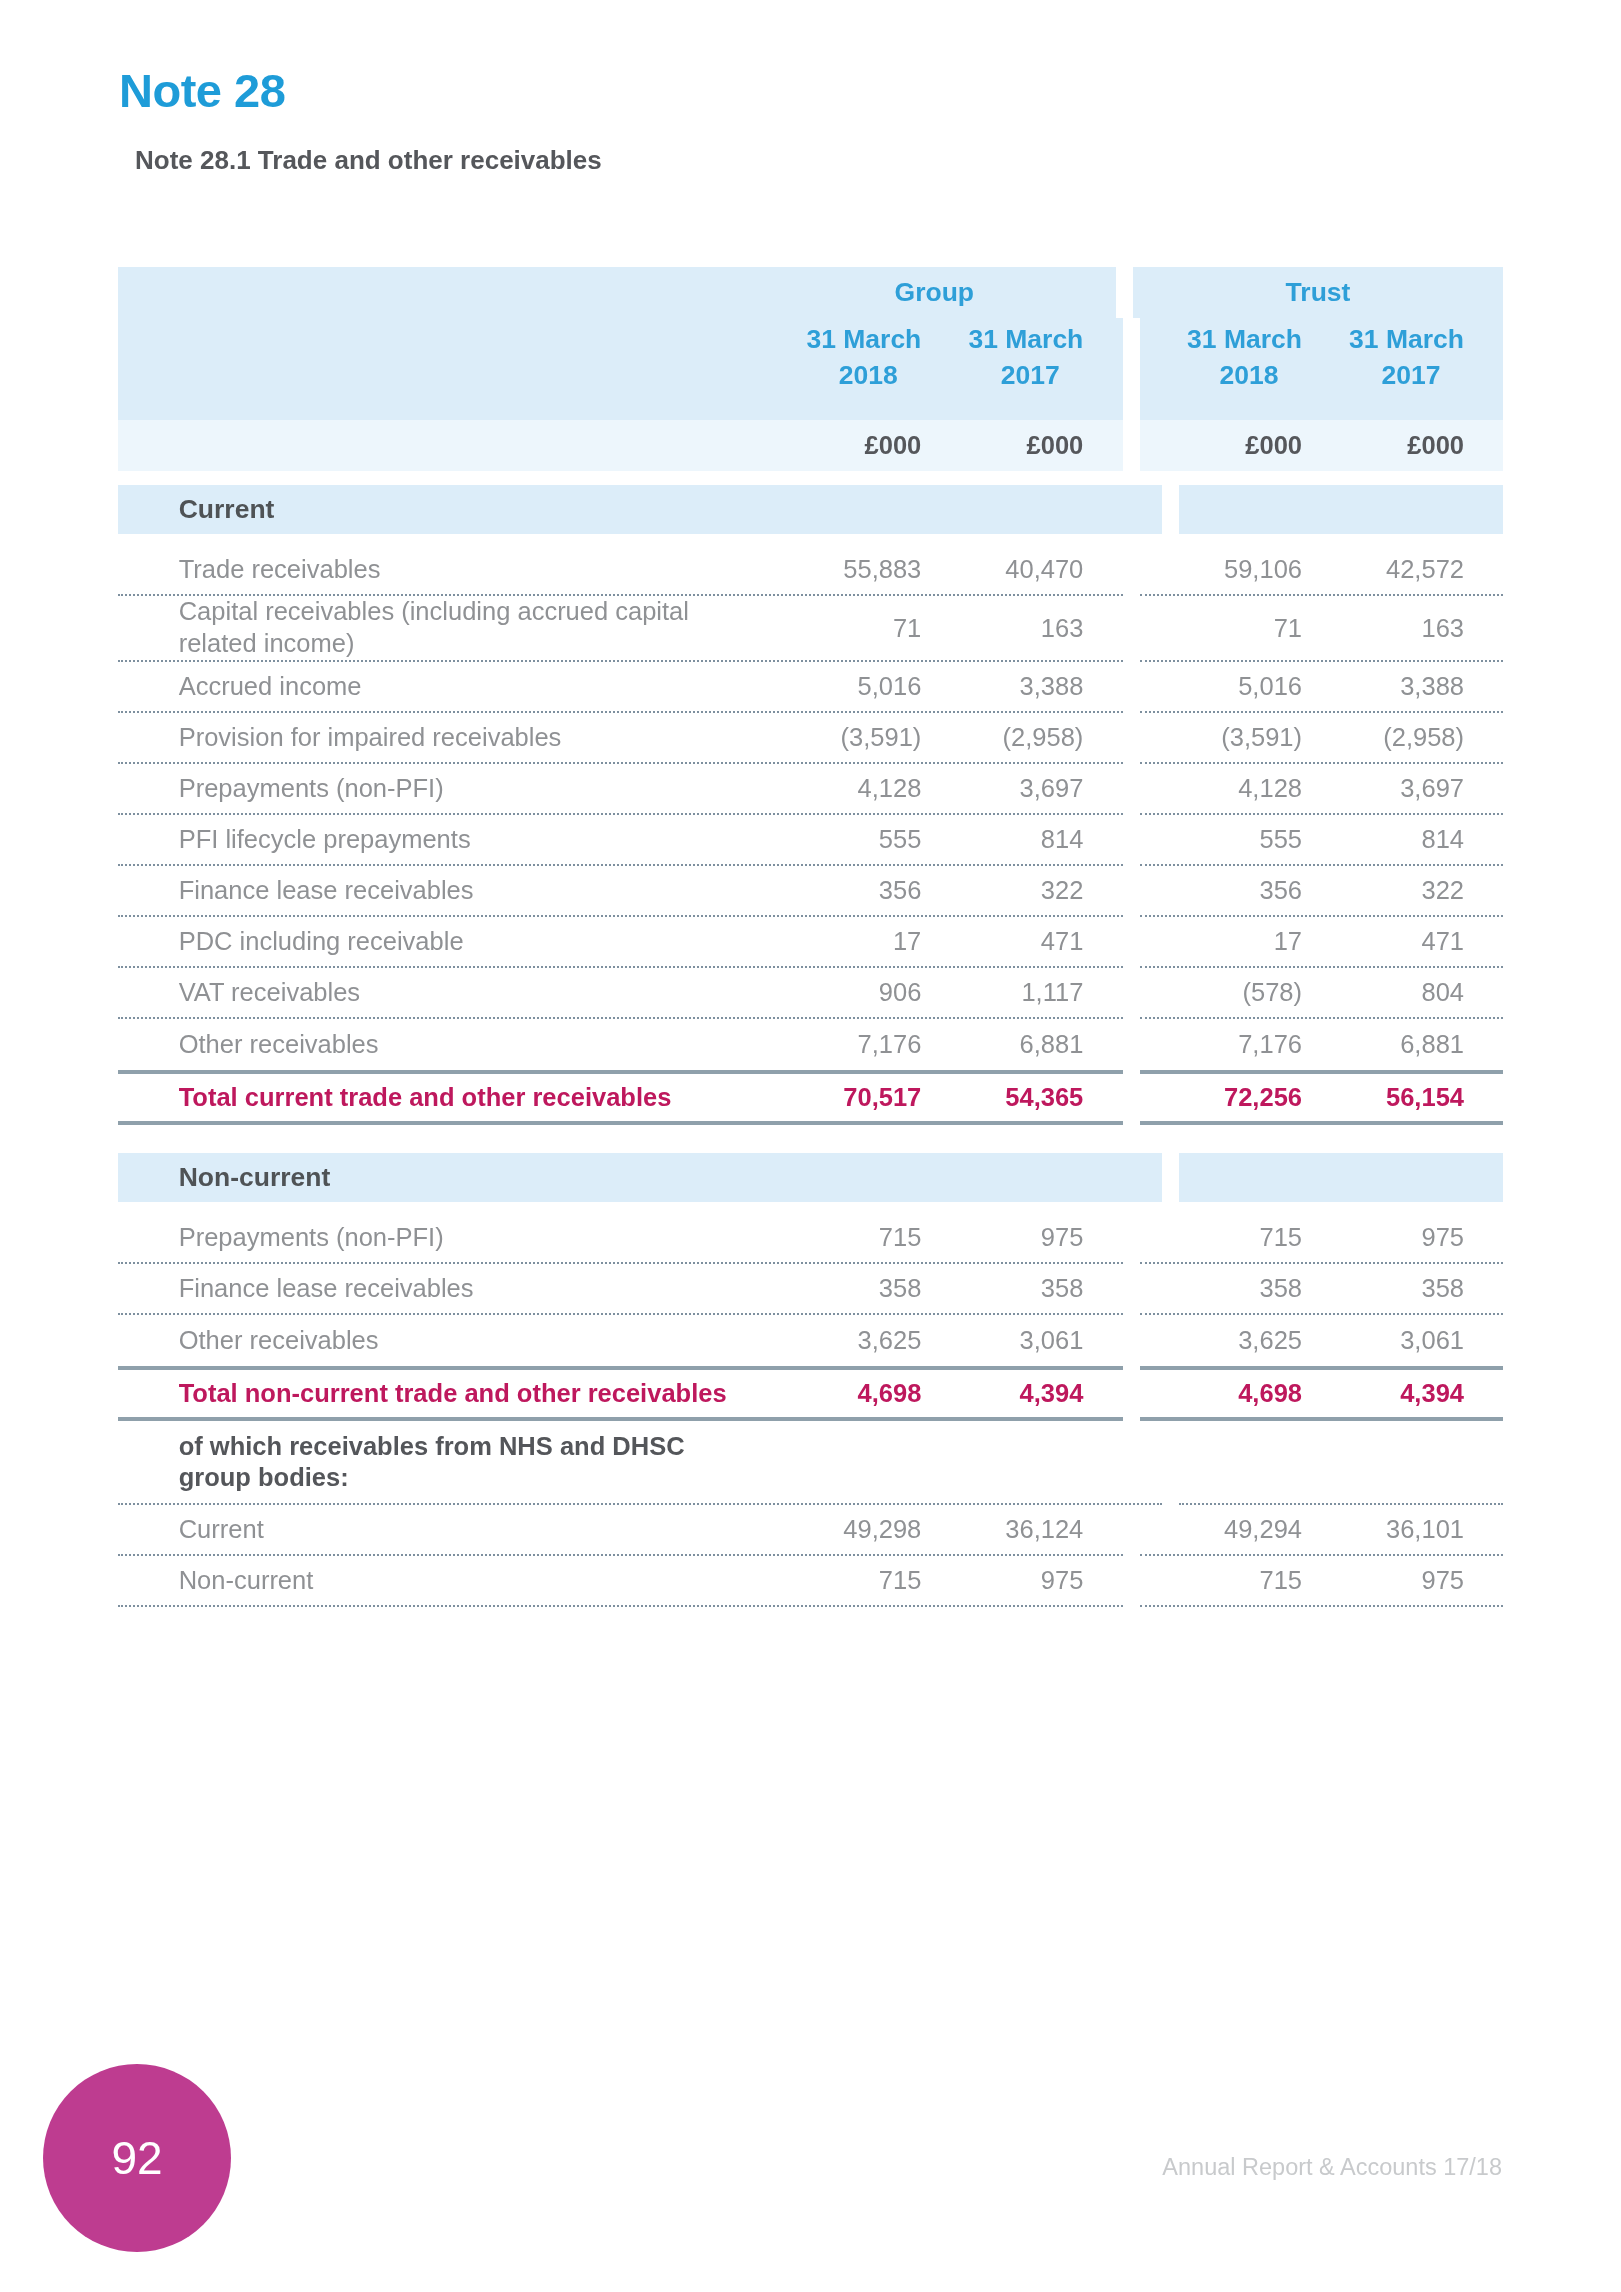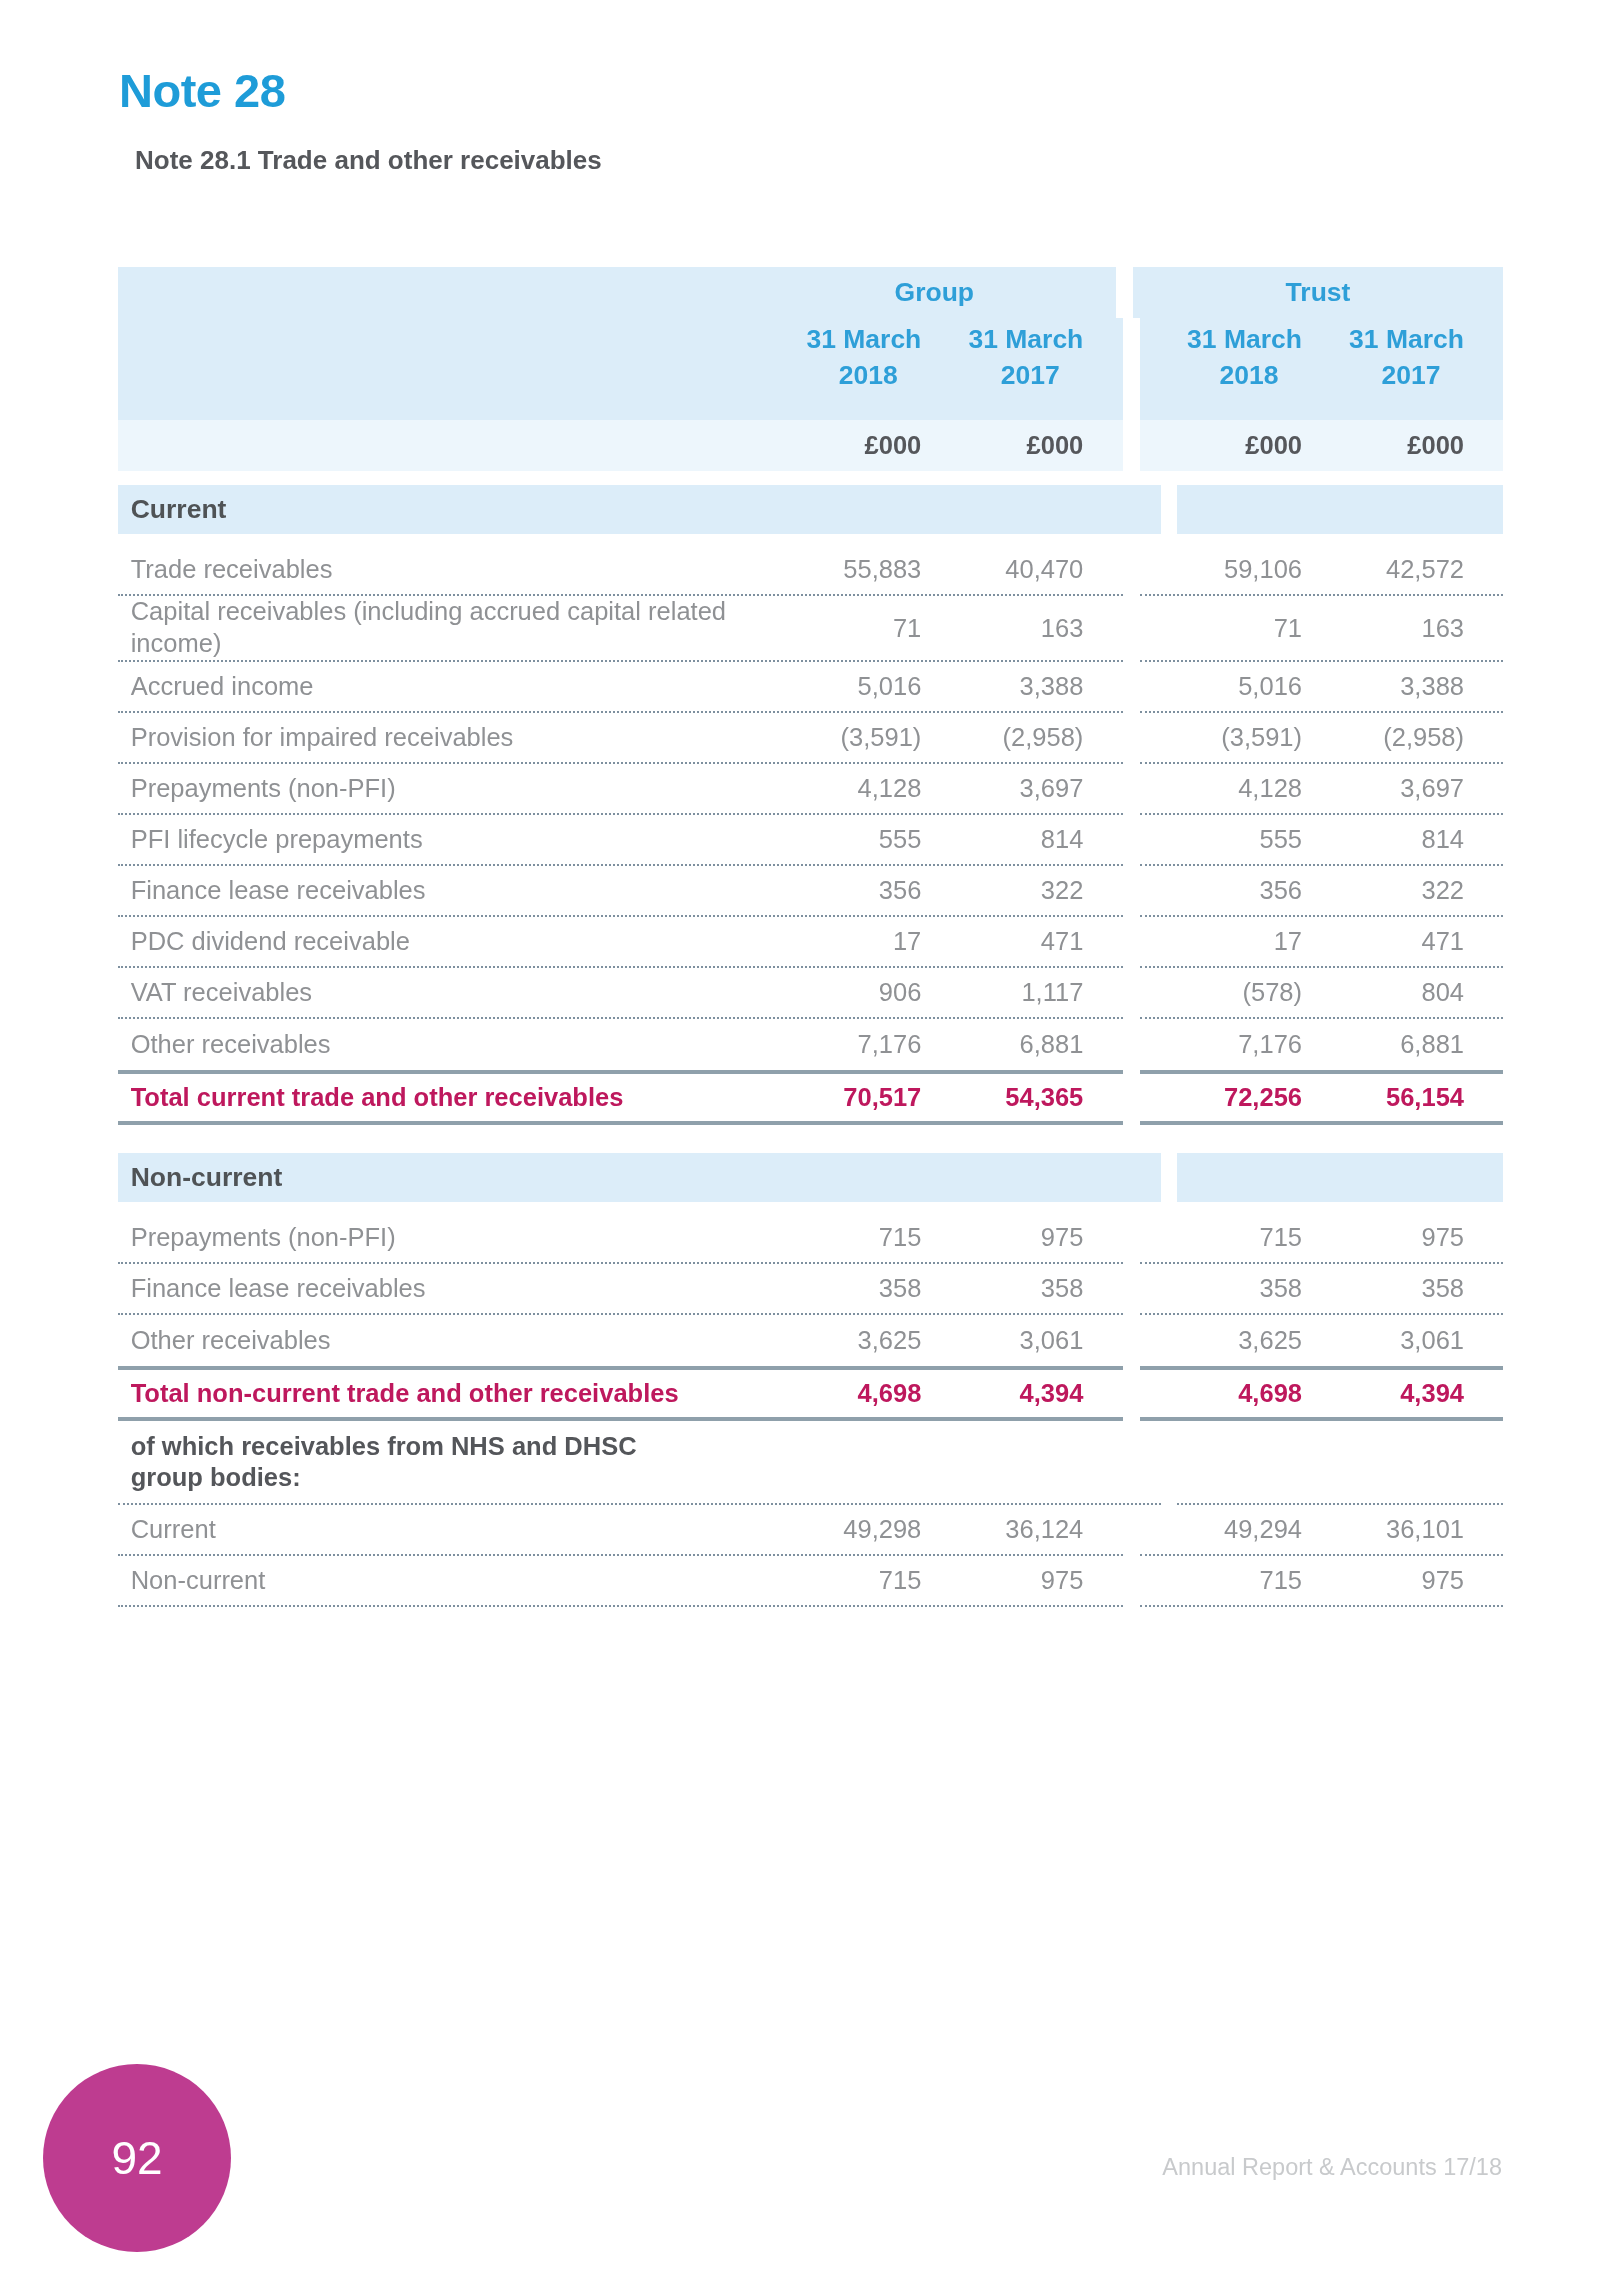--- a/index.html
+++ b/index.html
@@ -18,21 +18,21 @@
   .page-subtitle{
     position:absolute;left:119px;top:129px;
     font-size:26px;font-weight:bold;color:#55575B;margin:16px;
   }
   .rtable{
     position:absolute;left:118px;top:267px;width:1385px;
     font-size:25.5px;color:#8F9194;
   }
   .row{display:flex;align-items:stretch;}
   .gblock{
-    width:1184px;display:flex;align-items:center;box-sizing:border-box;
+    width:1184px;display:flex;align-items:center;box-sizing:border-box;padding-left:48px;
   }
   .gap{width:16.7px;flex:0 0 16.7px;}
   .tblock{
     width:370px;display:flex;align-items:center;justify-content:flex-end;box-sizing:border-box;
   }
   .band{background:#DCEDF9;}
   .band-light{background:#EDF6FC;}
   .lbl{flex:1;padding-left:12.7px;padding-right:29px;line-height:1.25;}
   .num{width:162px;text-align:right;flex:0 0 162px;box-sizing:border-box;}
   .num.last-g{flex:0 0 202px;width:202px;padding-right:40px;}
@@ -220,21 +220,21 @@
             <div class="num last-g">322</div>
           </div>
           <div class="gap"></div>
           <div class="tblock">
             <div class="num">356</div>
             <div class="num last-t">322</div>
           </div>
         </div>
         <div class="row data sep">
           <div class="gblock">
-            <div class="lbl">PDC dividend receivable</div>
+            <div class="lbl">PDC including receivable</div>
             <div class="num">17</div>
             <div class="num last-g">471</div>
           </div>
           <div class="gap"></div>
           <div class="tblock">
             <div class="num">17</div>
             <div class="num last-t">471</div>
           </div>
         </div>
         <div class="row data sep">

